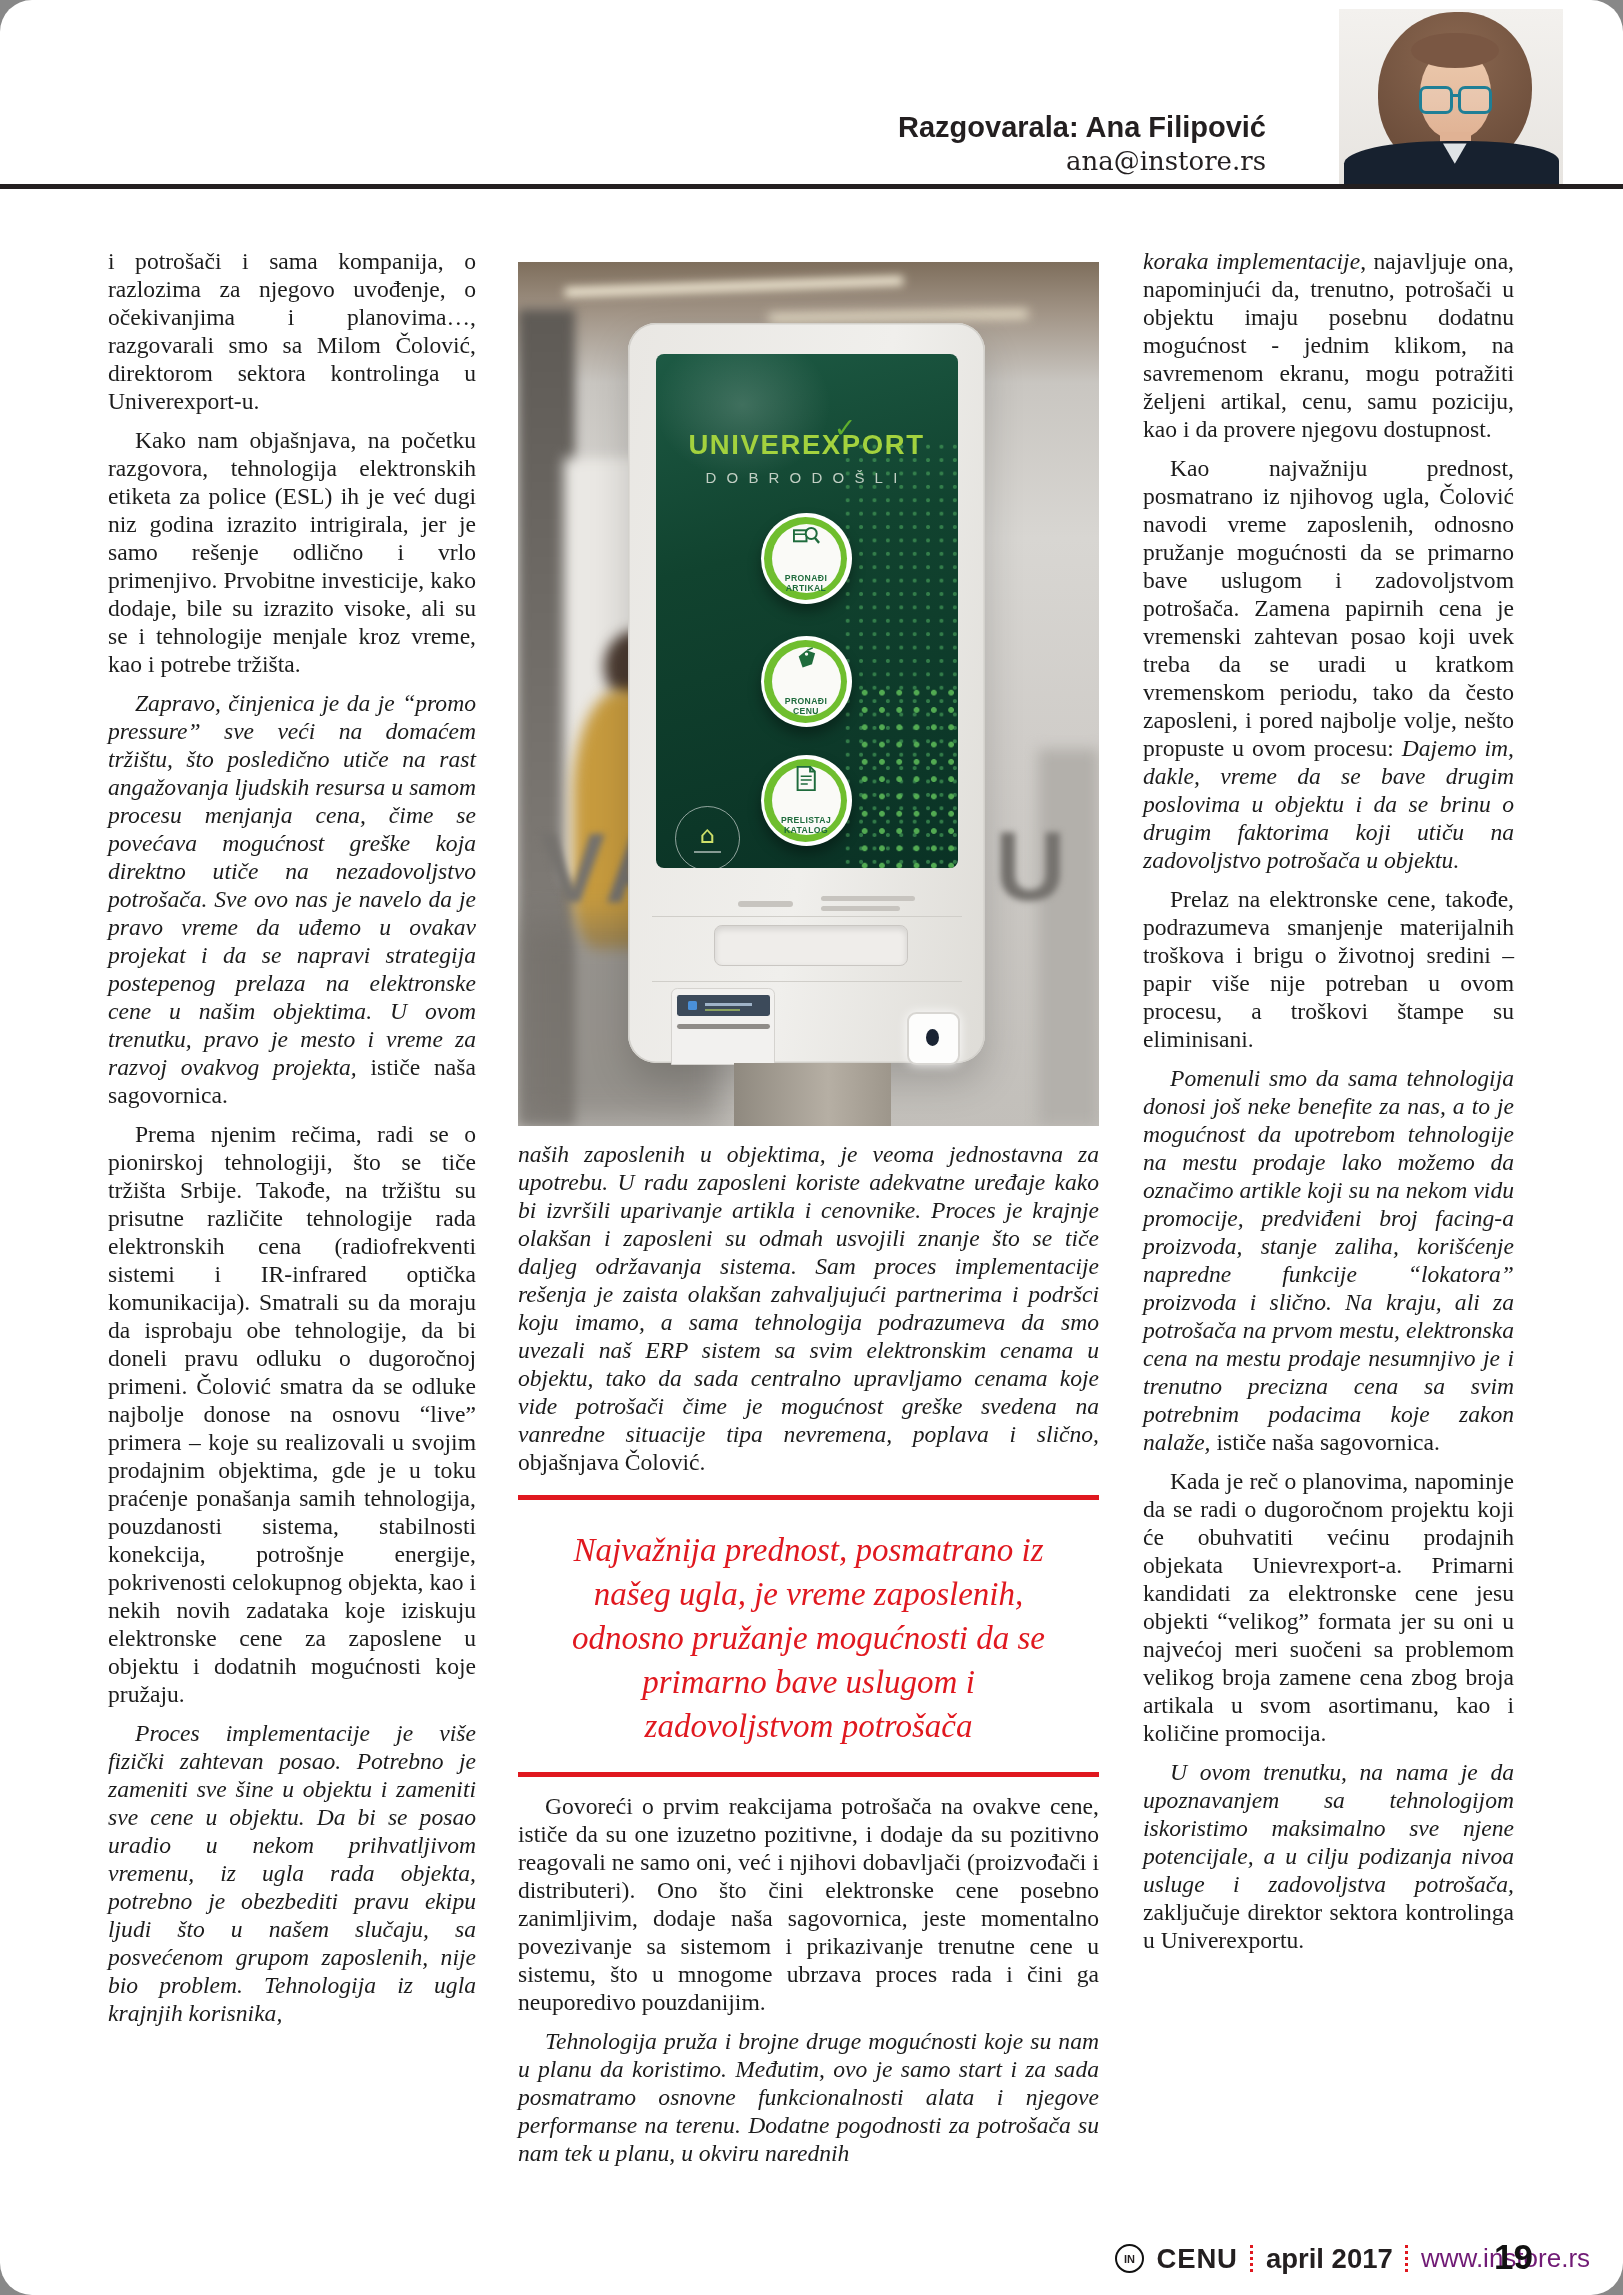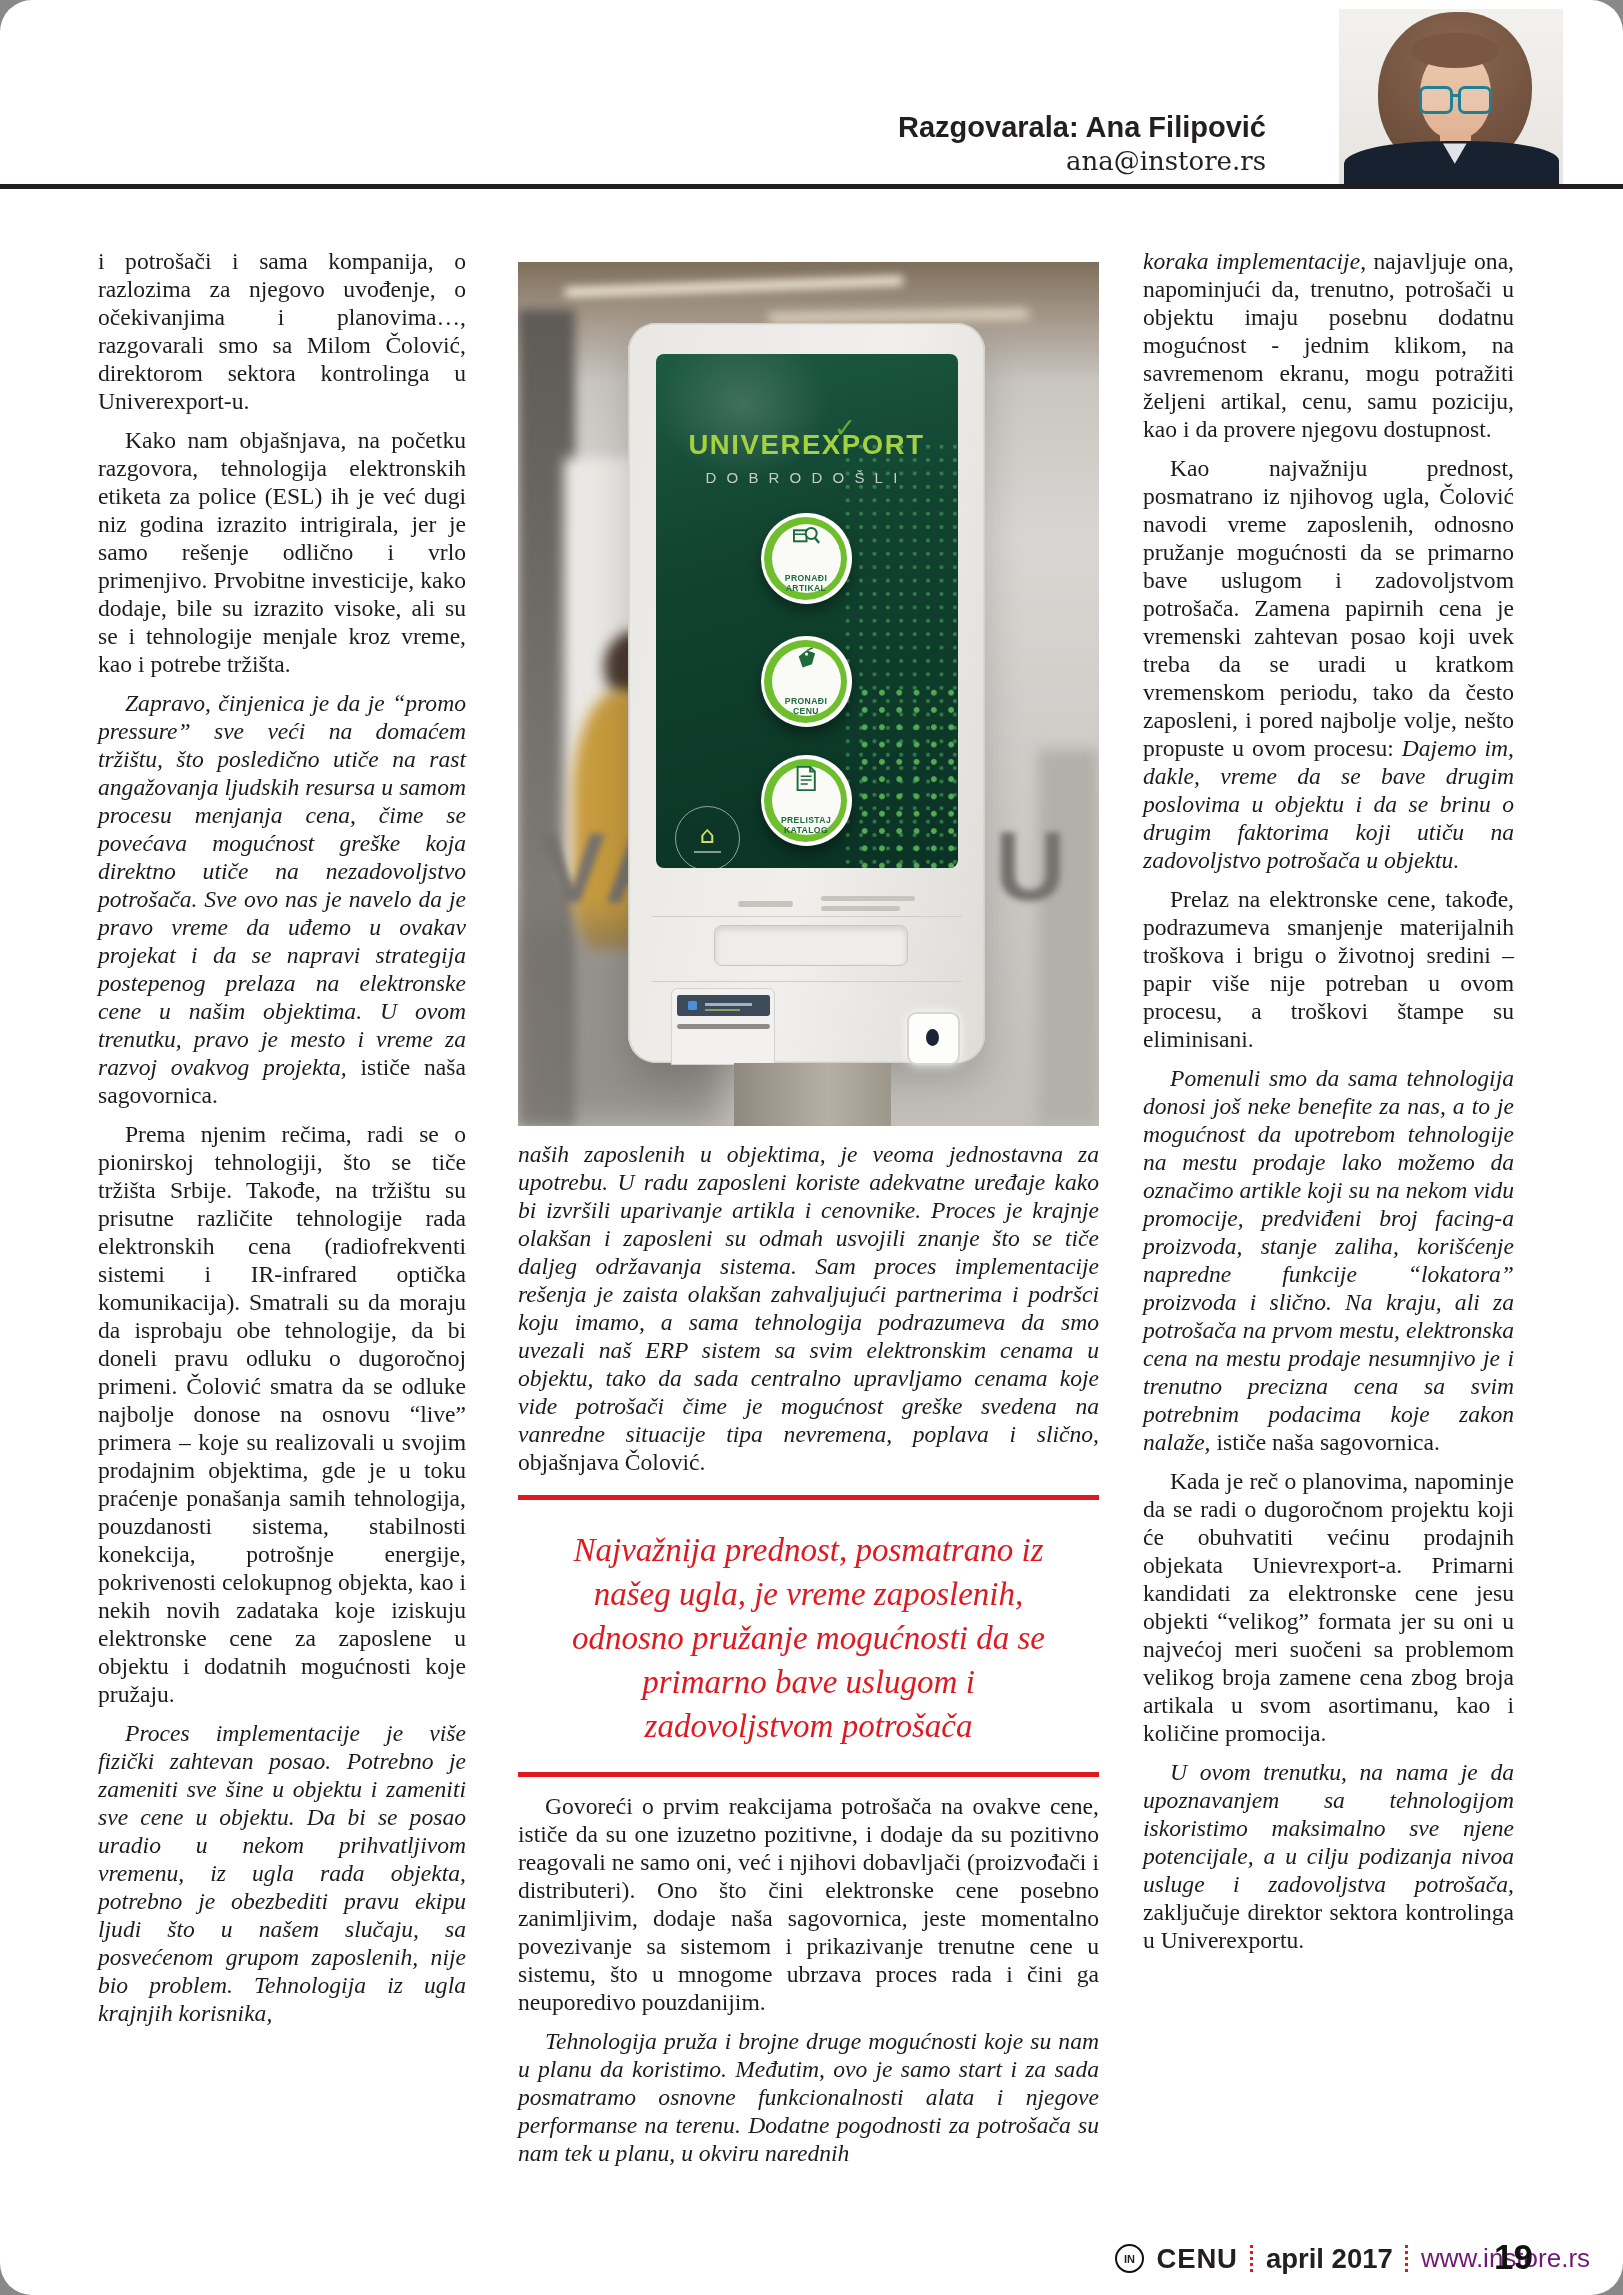--- a/index.html
+++ b/index.html
@@ -27,21 +27,21 @@
   .hs-neck{position:absolute;left:101px;top:123px;width:31px;height:23.6px;background:#e0b294;}
   .hs-jacket{position:absolute;left:4.7px;top:132px;width:215px;height:47px;background:#17212f;
              border-radius:48% 42% 0 0;}
   .hs-collar{position:absolute;left:104px;top:134px;width:23.6px;height:20.4px;background:#dfe3e6;
              clip-path:polygon(50% 100%,0 0,100% 0);}
   
   .col{position:absolute;top:247px;font-size:23.6px;line-height:28px;text-align:justify;}
   .col p{margin:0 0 11px 0;}
   .col p.ind{text-indent:27px;}
   .it{font-style:italic;}
-  .col-left{left:98px;width:368px;}
+  .col-left{left:108px;width:368px;}
   .col-right{left:1143px;width:371px;}
   .col-middle{position:absolute;left:518px;top:1140px;width:581px;font-size:23.6px;line-height:28px;
               text-align:justify;}
   .col-middle p{margin:0 0 11px 0;}
   .col-middle p.ind{text-indent:27px;}
   
   .quote{margin:19px 0 15.7px 0;border-top:5.5px solid #e0181f;border-bottom:5.5px solid #e0181f;
          padding:28px 7.9px 23.6px 7.9px;}
   .quote-text{max-width:495px;margin:0 auto;text-align:center;font-style:italic;font-weight:500;
               font-size:33px;line-height:44px;color:#e0181f;}

